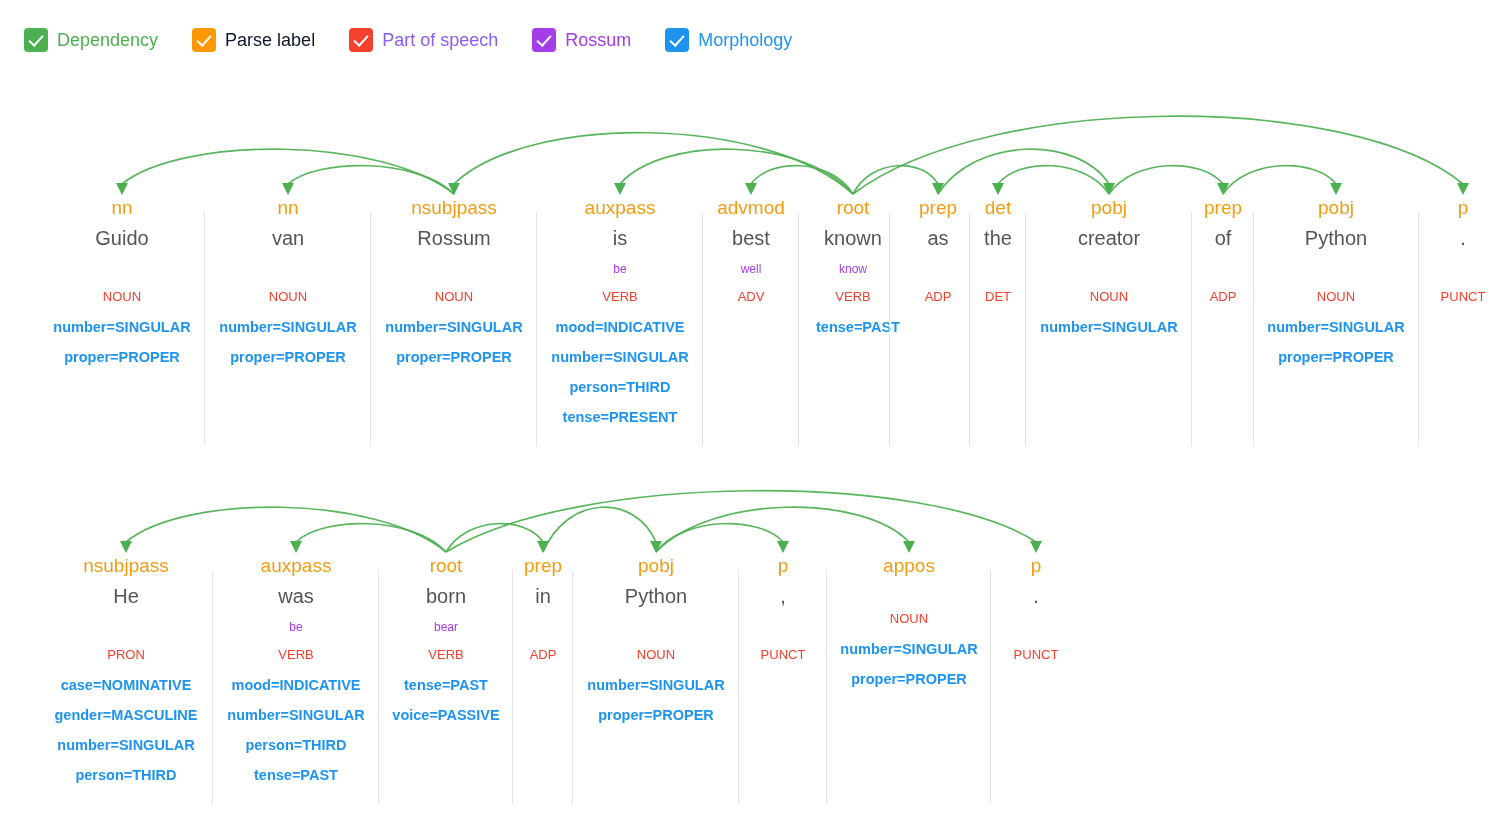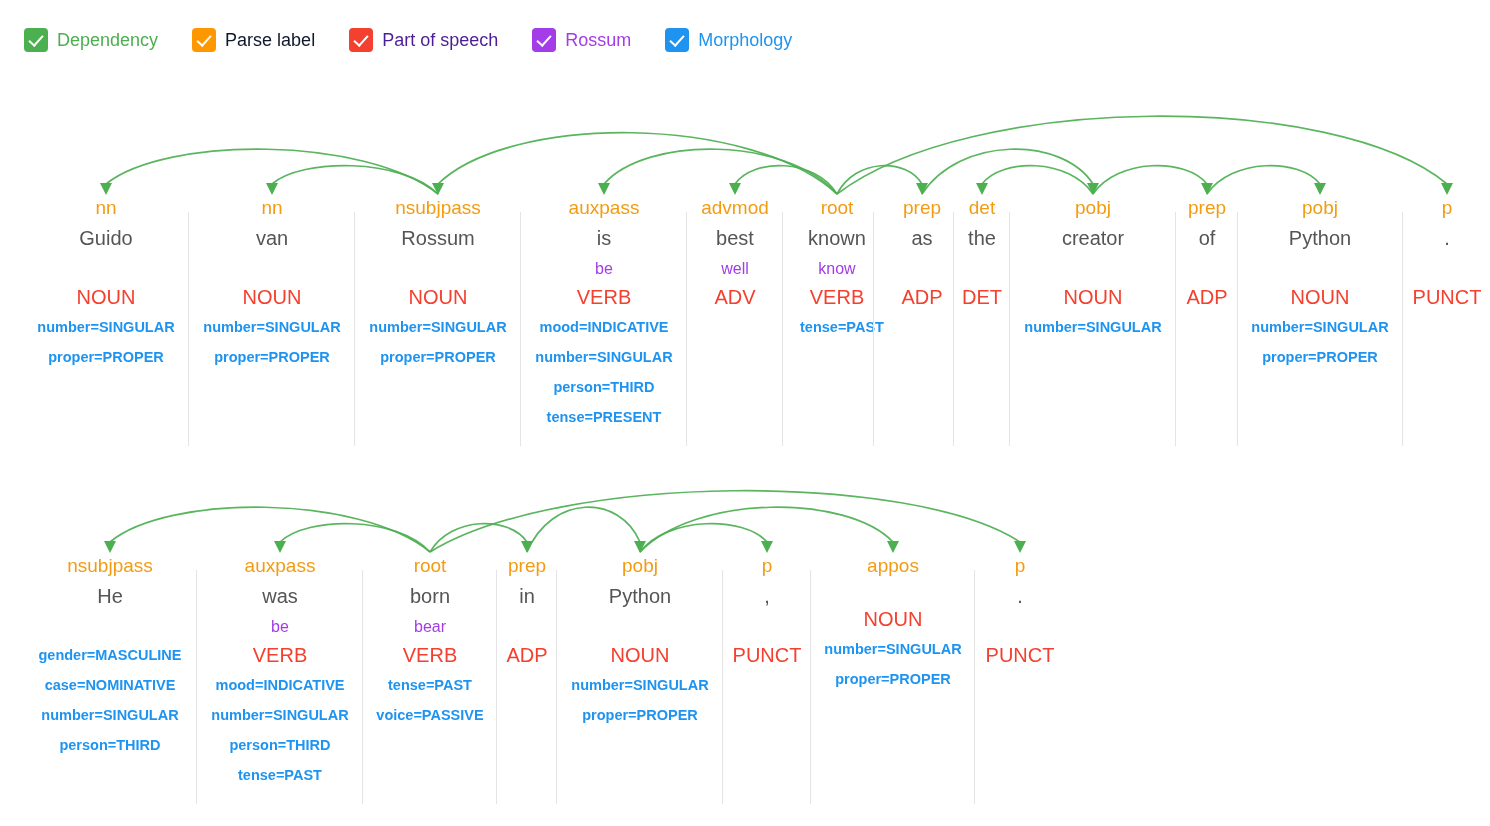--- a/index.html
+++ b/index.html
@@ -17,64 +17,64 @@
   .cbox{
     width:24px;height:24px;border-radius:4px;position:relative;
     display:inline-block;margin-right:9px;flex:0 0 auto;
   }
   .cbox::after{
     content:"";position:absolute;left:8px;top:3.5px;width:6px;height:12px;
     border:solid #fff;border-width:0 2.6px 2.6px 0;transform:rotate(42deg);
   }
   .legend-label{font-size:18px;line-height:22px;}
   
-  .tree-row{position:absolute;left:0;width:1196px;}
+  .tree-row{position:absolute;left:16px;width:1196px;}
   #row1{top:80px;height:370px;}
   #row2{top:458px;height:360px;}
   .arcs{position:absolute;left:0;top:0;width:1490px;pointer-events:none;}
   .tokens{position:absolute;left:0;width:1490px;display:block;}
   .token{
     position:absolute;top:0;text-align:center;
     box-sizing:border-box;
   }
   .token .divider{
     position:absolute;right:0;top:16px;width:1px;background:#e4e4e4;
   }
   .tok-dep{
     font-size:19px;line-height:24px;color:#F39C12;height:24px;
   }
   .tok-word{
     font-size:20px;line-height:36px;color:#555555;height:36px;font-weight:400;
   }
   .tok-lemma{
-    font-size:16px;line-height:26px;color:#A43CE8;height:26px;
+    font-size:12px;line-height:26px;color:#A43CE8;height:26px;
   }
   .tok-pos{
-    font-size:20px;line-height:30px;color:#F4402F;height:30px;
+    font-size:13px;line-height:30px;color:#F4402F;height:30px;
   }
   .tok-morph{
     font-size:14.5px;line-height:30px;color:#1E94F0;height:30px;font-weight:bold;
   }
   .spacer-lemma{height:26px;}
 </style>
 </head>
 <body>
 
 <div id="legend">
     <div class="legend-item">
       <span class="cbox" style="background: rgb(76, 175, 80);"></span>
       <span class="legend-label" style="color: rgb(76, 175, 80);">Dependency</span>
     </div>
     <div class="legend-item">
       <span class="cbox" style="background: rgb(255, 152, 0);"></span>
       <span class="legend-label" style="color: #0f172a;">Parse label</span>
     </div>
     <div class="legend-item">
       <span class="cbox" style="background: rgb(244, 64, 47);"></span>
-      <span class="legend-label" style="color: #4c1d95;">Part of speech</span>
+      <span class="legend-label" style="color: #8b5cf6;">Part of speech</span>
     </div>
     <div class="legend-item">
       <span class="cbox" style="background: rgb(164, 60, 232);"></span>
       <span class="legend-label" style="color: rgb(164, 60, 232);">Rossum</span>
     </div>
     <div class="legend-item">
       <span class="cbox" style="background: rgb(30, 148, 240);"></span>
       <span class="legend-label" style="color: rgb(30, 148, 240);">Morphology</span>
     </div>
   </div>
@@ -220,22 +220,23 @@
       <path d="M 640 94 C 695.66 36 847.46 36 893 84" fill="none" stroke="#4CAF50" stroke-width="1.7" opacity="0.92"></path>
       <path d="M 887 83 L 899 83 L 893 95 Z" fill="#4CAF50"></path>
       <path d="M 430 94 C 559.8 14 913.8 14 1020 84" fill="none" stroke="#4CAF50" stroke-width="1.7" opacity="0.92"></path>
       <path d="M 1014 83 L 1026 83 L 1020 95 Z" fill="#4CAF50"></path>
     </svg>
   <div class="tokens" style="top:96px;">
       <div class="token" style="left: 23px; width: 174px; height: 250px;">
         <div class="tok-dep">nsubjpass</div>
         <div class="tok-word">He</div>
         <div class="spacer-lemma"></div>
+        <div class="tok-pos">PRON</div>
+        <div class="tok-morph">case=NOMINATIVE</div>
         <div class="tok-morph">gender=MASCULINE</div>
-        <div class="tok-morph">case=NOMINATIVE</div>
         <div class="tok-morph">number=SINGULAR</div>
         <div class="tok-morph">person=THIRD</div>
         <div class="divider" style="height: 234px; background: rgb(228, 228, 228);"></div>
       </div>
       <div class="token" style="left: 197px; width: 166px; height: 250px;">
         <div class="tok-dep">auxpass</div>
         <div class="tok-word">was</div>
         <div class="tok-lemma">be</div>
         <div class="tok-pos">VERB</div>
         <div class="tok-morph">mood=INDICATIVE</div>

